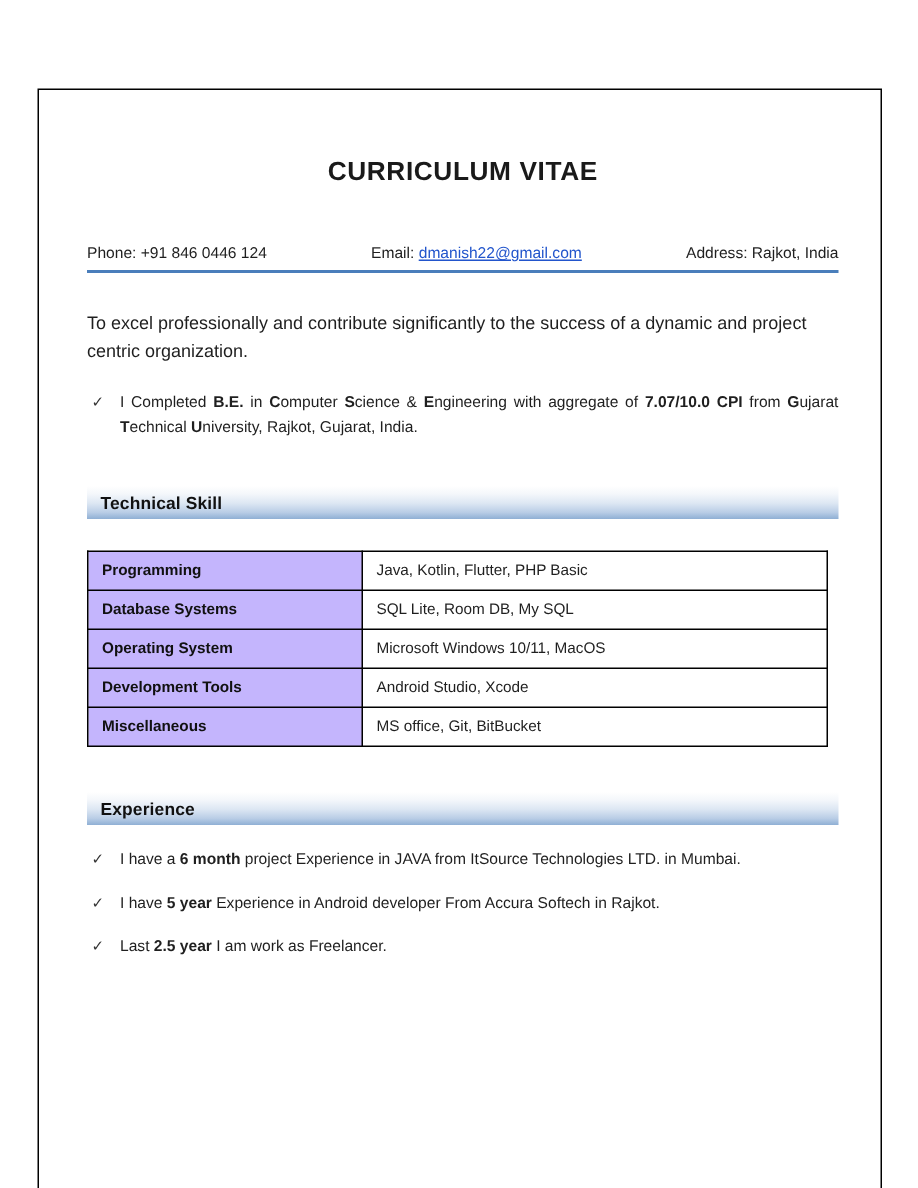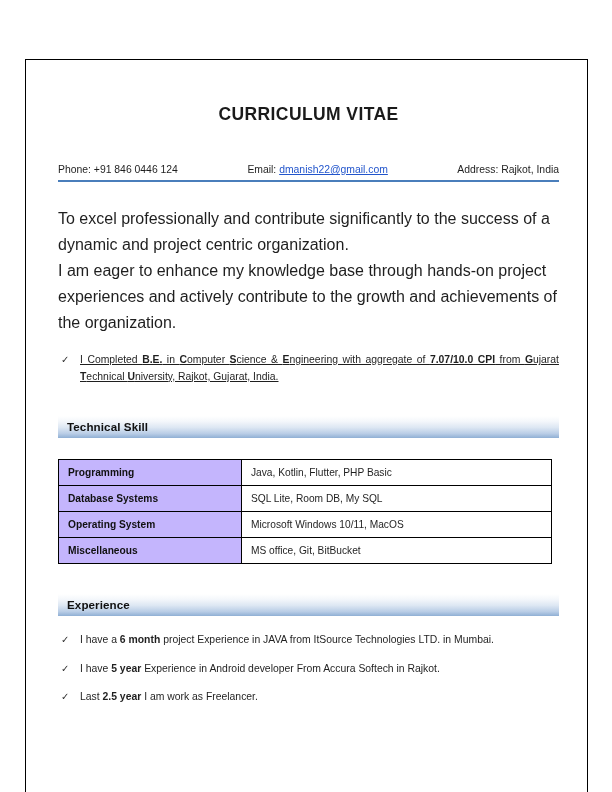--- a/index.html
+++ b/index.html
@@ -59,21 +59,21 @@
   .contact-rule {
     height: 1.6px;
     background: #4a7ebb;
     width: 100%;
     margin-top: 1px;
   }
 
   
   .objective {
     margin-top: 24px;
-    font-size: 16px;
+    font-size: 12px;
     line-height: 1.63;
     color: #1f1f1f;
   }
   .objective p { margin: 0; }
 
   
   .section-bar {
     position: relative;
     width: 501px;
     height: 22px;
@@ -104,21 +104,21 @@
   }
   .bullet-mark {
     width: 22px;
     flex: 0 0 22px;
     padding-left: 3px;
     font-size: 10px;
     color: #333333;
     line-height: 1.62;
   }
   .bullet-text { flex: 1 1 auto; }
-  .bullet-text.justify { text-align: justify; text-decoration: underline; }
+  .bullet-text.justify { text-align: justify; }
   .exp-bullets .bullet-row { margin-bottom: 12px; }
 
   
   .skills-table {
     margin-top: 21px;
     border-collapse: collapse;
     width: 494px;
     font-size: 10.2px;
     table-layout: fixed;
   }
@@ -148,21 +148,20 @@
       <div class="contact-row">
         <span class="contact-item">Phone: +91 846 0446 124</span>
         <span class="contact-item"><span>Email: </span><a class="email-link" href="#">dmanish22@gmail.com</a></span>
         <span class="contact-item">Address: Rajkot, India</span>
       </div>
       <div class="contact-rule"></div>
     </div>
 
     <div class="objective">
       <p>To excel professionally and contribute significantly to the success of a dynamic and project centric organization.</p>
-      <p>I am eager to enhance my knowledge base through hands-on project experiences and actively contribute to the growth and achievements of the organization.</p>
     </div>
 
     <div class="bullets">
       <div class="bullet-row">
         <span class="bullet-mark">✓</span>
         <span class="bullet-text justify"><span>I Completed </span><b>B.E.</b><span> in </span><b>C</b><span>omputer </span><b>S</b><span>cience &amp; </span><b>E</b><span>ngineering with aggregate of </span><b>7.07/10.0 CPI</b><span> from </span><b>G</b><span>ujarat </span><b>T</b><span>echnical </span><b>U</b><span>niversity, Rajkot, Gujarat, India.</span></span>
       </div>
     </div>
 
     <div class="section-bar sec-technical">
@@ -176,20 +175,24 @@
         </tr>
         <tr>
           <td class="skill-label">Database Systems</td>
           <td>SQL Lite, Room DB, My SQL</td>
         </tr>
         <tr>
           <td class="skill-label">Operating System</td>
           <td>Microsoft Windows 10/11, MacOS</td>
         </tr>
         <tr>
+          <td class="skill-label">Development Tools</td>
+          <td>Android Studio, Xcode</td>
+        </tr>
+        <tr>
           <td class="skill-label">Miscellaneous</td>
           <td>MS office, Git, BitBucket</td>
         </tr>
       </tbody>
     </table>
 
     <div class="section-bar sec-experience">
       <span class="section-title">Experience</span>
     </div>
     <div class="bullets exp-bullets">

